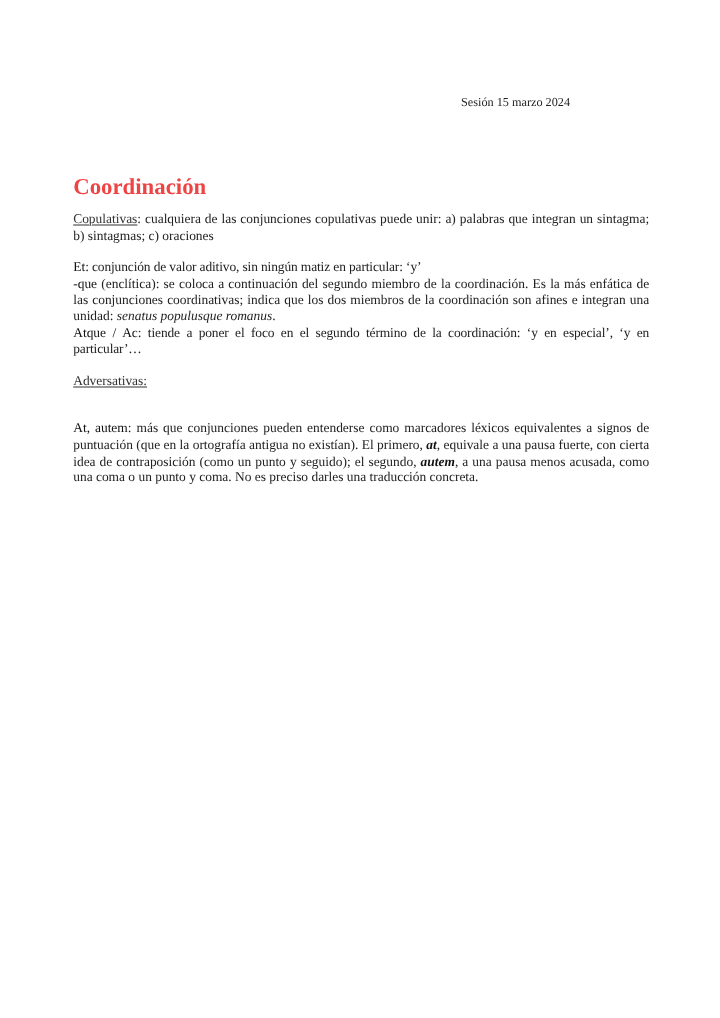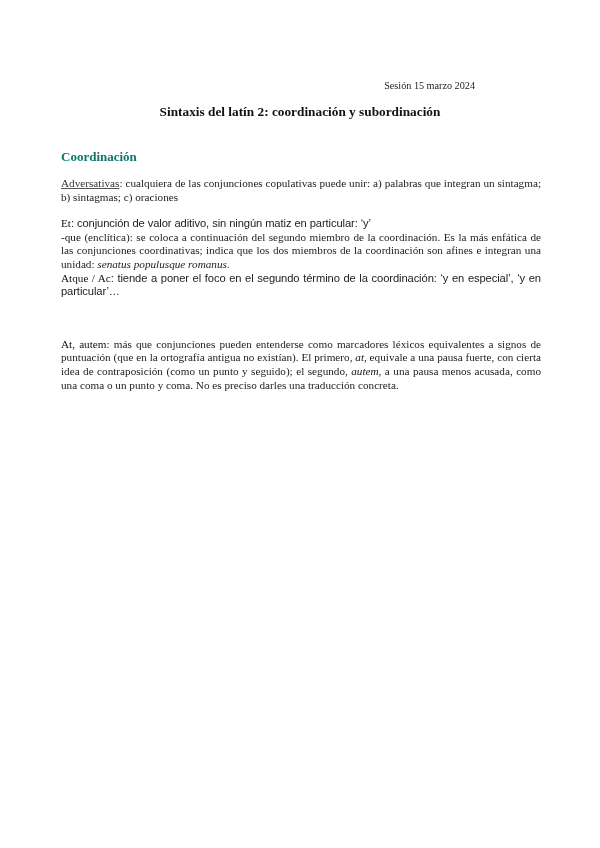--- a/index.html
+++ b/index.html
@@ -38,72 +38,72 @@
       font-weight: bold;
       color: #111;
     }
     .content {
       position: absolute;
       left: 61px;
       top: 148px;
       width: 480px;
     }
     .section-heading {
-      font-size: 13px;
+      font-size: 19px;
       font-weight: bold;
-      color: #0f766e;
+      color: #ef4444;
       margin: 0 0 12px 0;
       line-height: 17px;
     }
     p {
       margin: 0;
       font-size: 11.2px;
       line-height: 13.6px;
       text-align: justify;
       color: #222;
     }
     .para-gap { height: 13px; }
     .ul-label {
       text-decoration: underline;
       text-decoration-color: #555;
       color: #333;
     }
     .b { font-weight: normal; color: #111; }
     .i { font-style: italic; }
-    .bi { font-weight: normal; font-style: italic; color: #111; }
+    .bi { font-weight: bold; font-style: italic; color: #111; }
     .sans-ish {
-      font-family: Liberation Sans, sans-serif;
+      font-family: Liberation Serif, serif;
       letter-spacing: -0.1px;
     }
   </style>
 </head>
 <body>
 
 <div class="page">
 
   <div class="session-date">Sesión 15 marzo 2024</div>
 
-  <div class="doc-title">Sintaxis del latín 2: coordinación y subordinación</div>
 
   <div class="content">
 
     <div class="section-heading">Coordinación</div>
 
-    <p><span class="ul-label">Adversativas</span><span>: cualquiera de las conjunciones copulativas puede unir: a) palabras que integran un sintagma; b) sintagmas; c) oraciones</span></p>
+    <p><span class="ul-label">Copulativas</span><span>: cualquiera de las conjunciones copulativas puede unir: a) palabras que integran un sintagma; b) sintagmas; c) oraciones</span></p>
 
     <div class="para-gap"></div>
 
     <p><span class="b">Et</span><span class="sans-ish">: conjunción de valor aditivo, sin ningún matiz en particular: ‘y’</span></p>
 
     <p><span class="b">-que</span><span> (enclítica): se coloca a continuación del segundo miembro de la coordinación. Es la más enfática de las conjunciones coordinativas; indica que los dos miembros de la coordinación son afines e integran una unidad: </span><span class="i">senatus populusque romanus</span><span>.</span></p>
 
     <p><span class="b">Atque / Ac</span><span class="sans-ish">: tiende a poner el foco en el segundo término de la coordinación: ‘y en especial’, ‘y en particular’…</span></p>
 
     <div class="para-gap"></div>
 
+    <p><span class="ul-label">Adversativas:</span></p>
 
     <div class="para-gap"></div>
 
 
     <div class="para-gap"></div>
 
     <p><span class="b">At, autem</span><span>: más que conjunciones pueden entenderse como marcadores léxicos equivalentes a signos de puntuación (que en la ortografía antigua no existían). El primero, </span><span class="bi">at</span><span>, equivale a una pausa fuerte, con cierta idea de contraposición (como un punto y seguido); el segundo, </span><span class="bi">autem</span><span>, a una pausa menos acusada, como una coma o un punto y coma. No es preciso darles una traducción concreta.</span></p>
 
   </div>
 </div>

